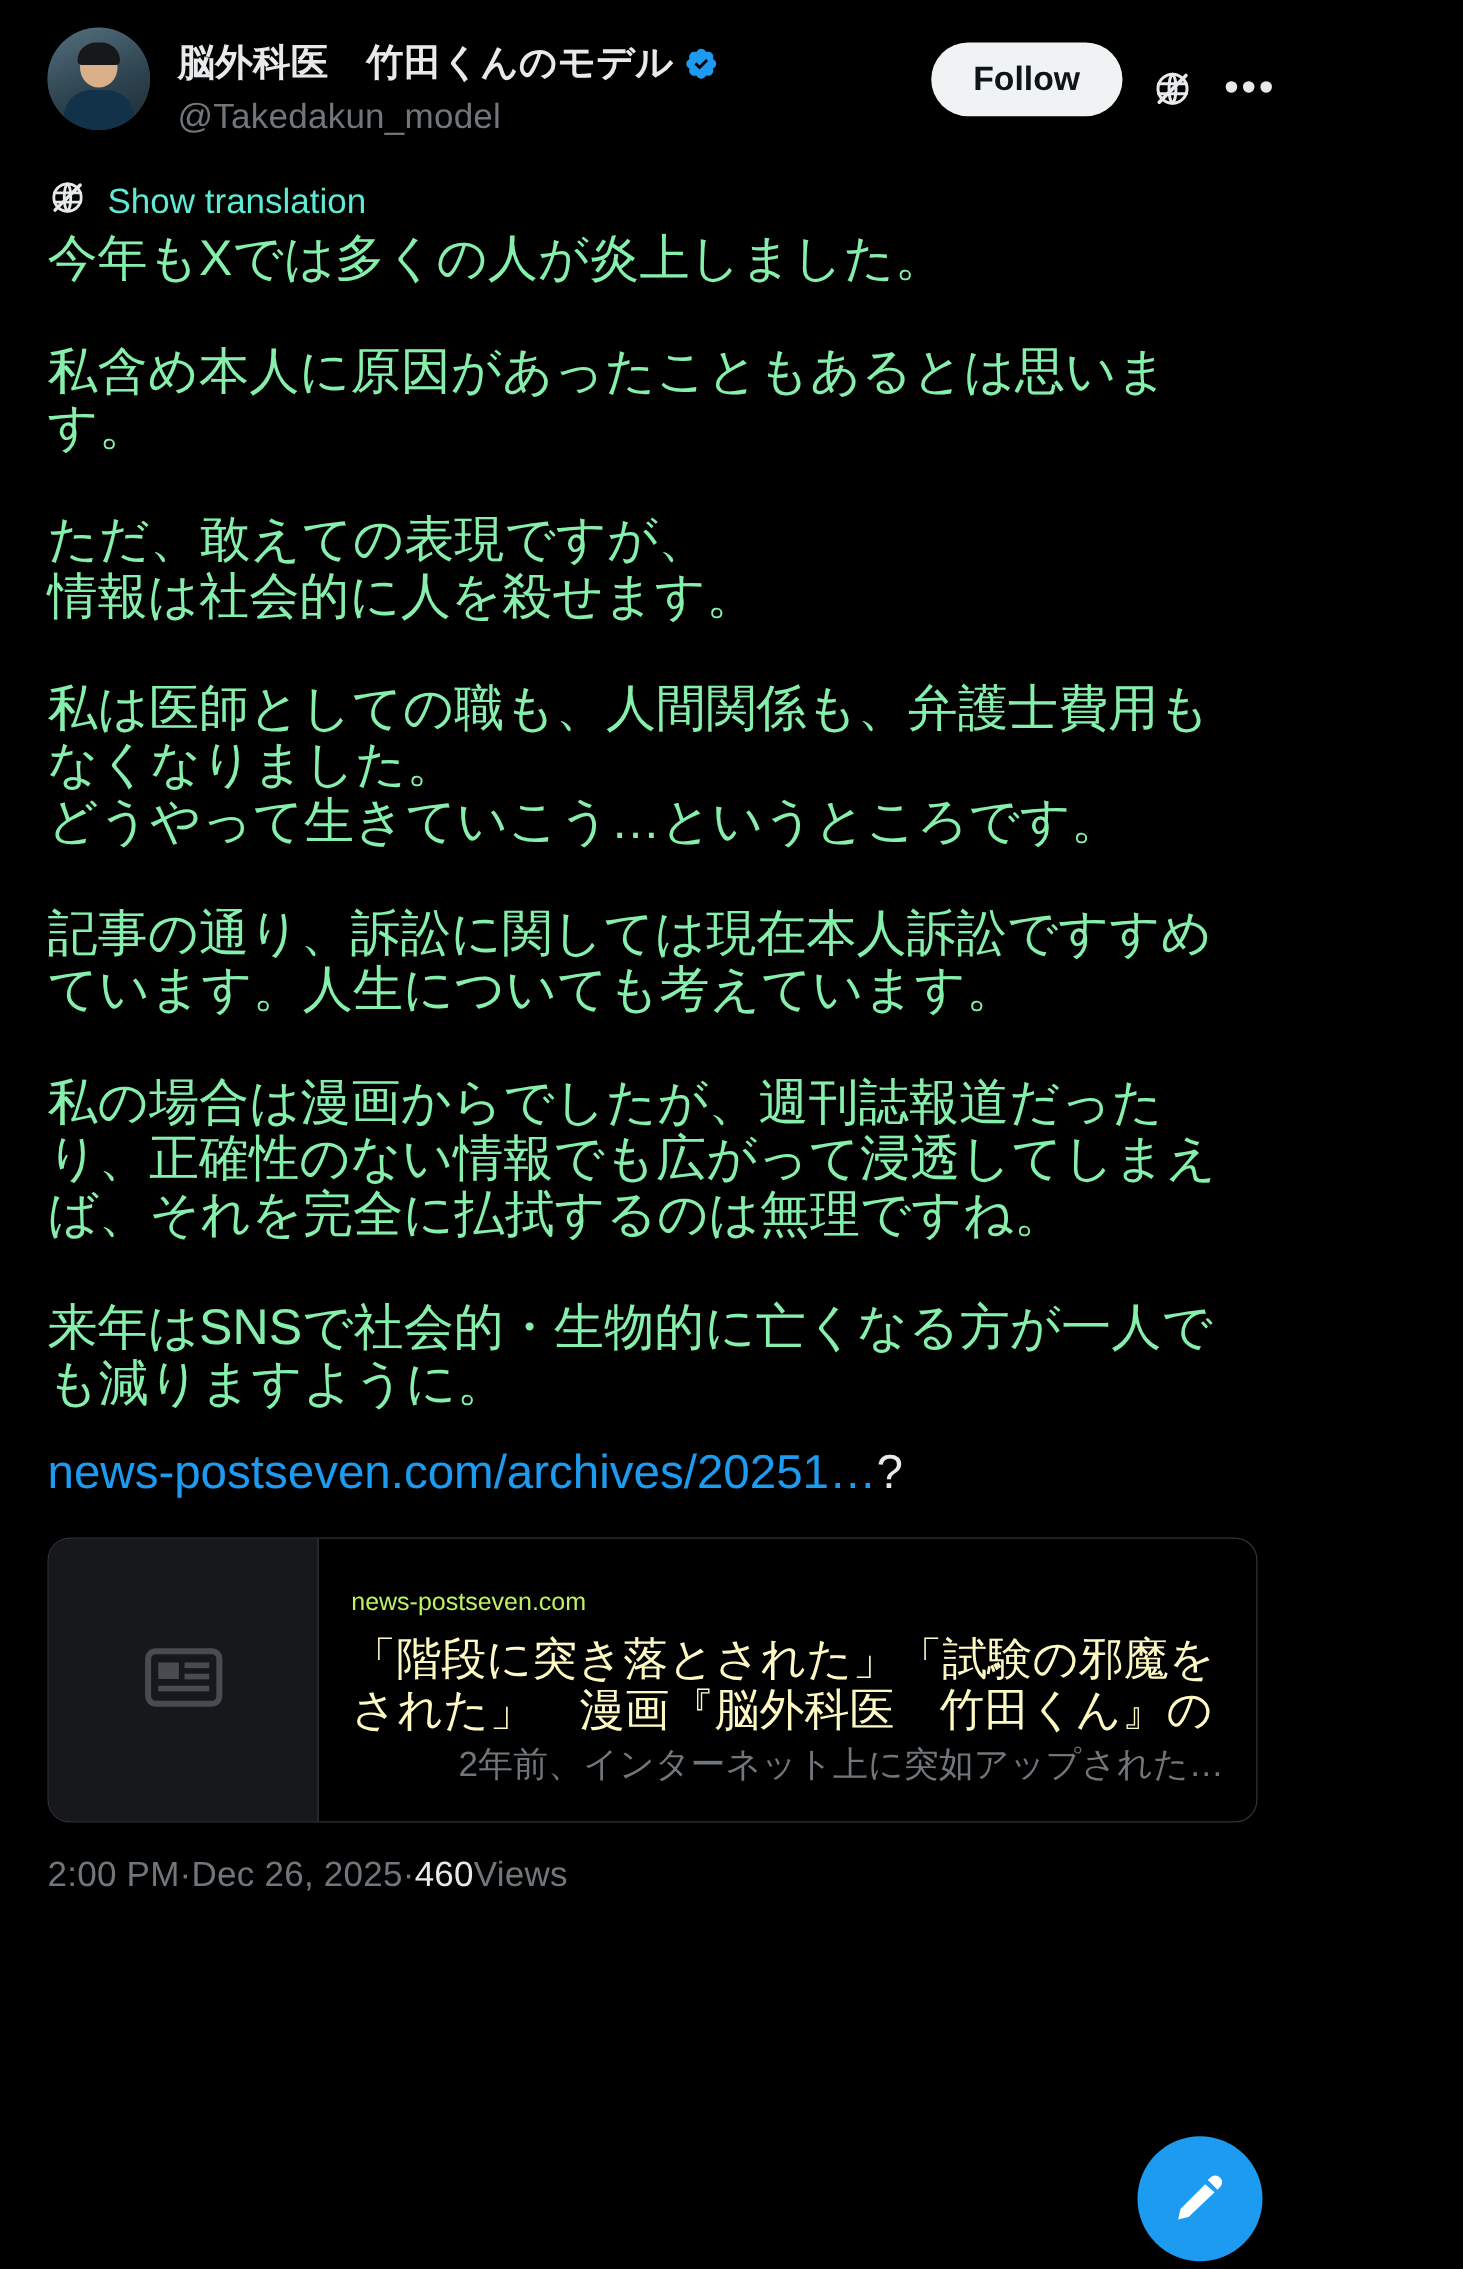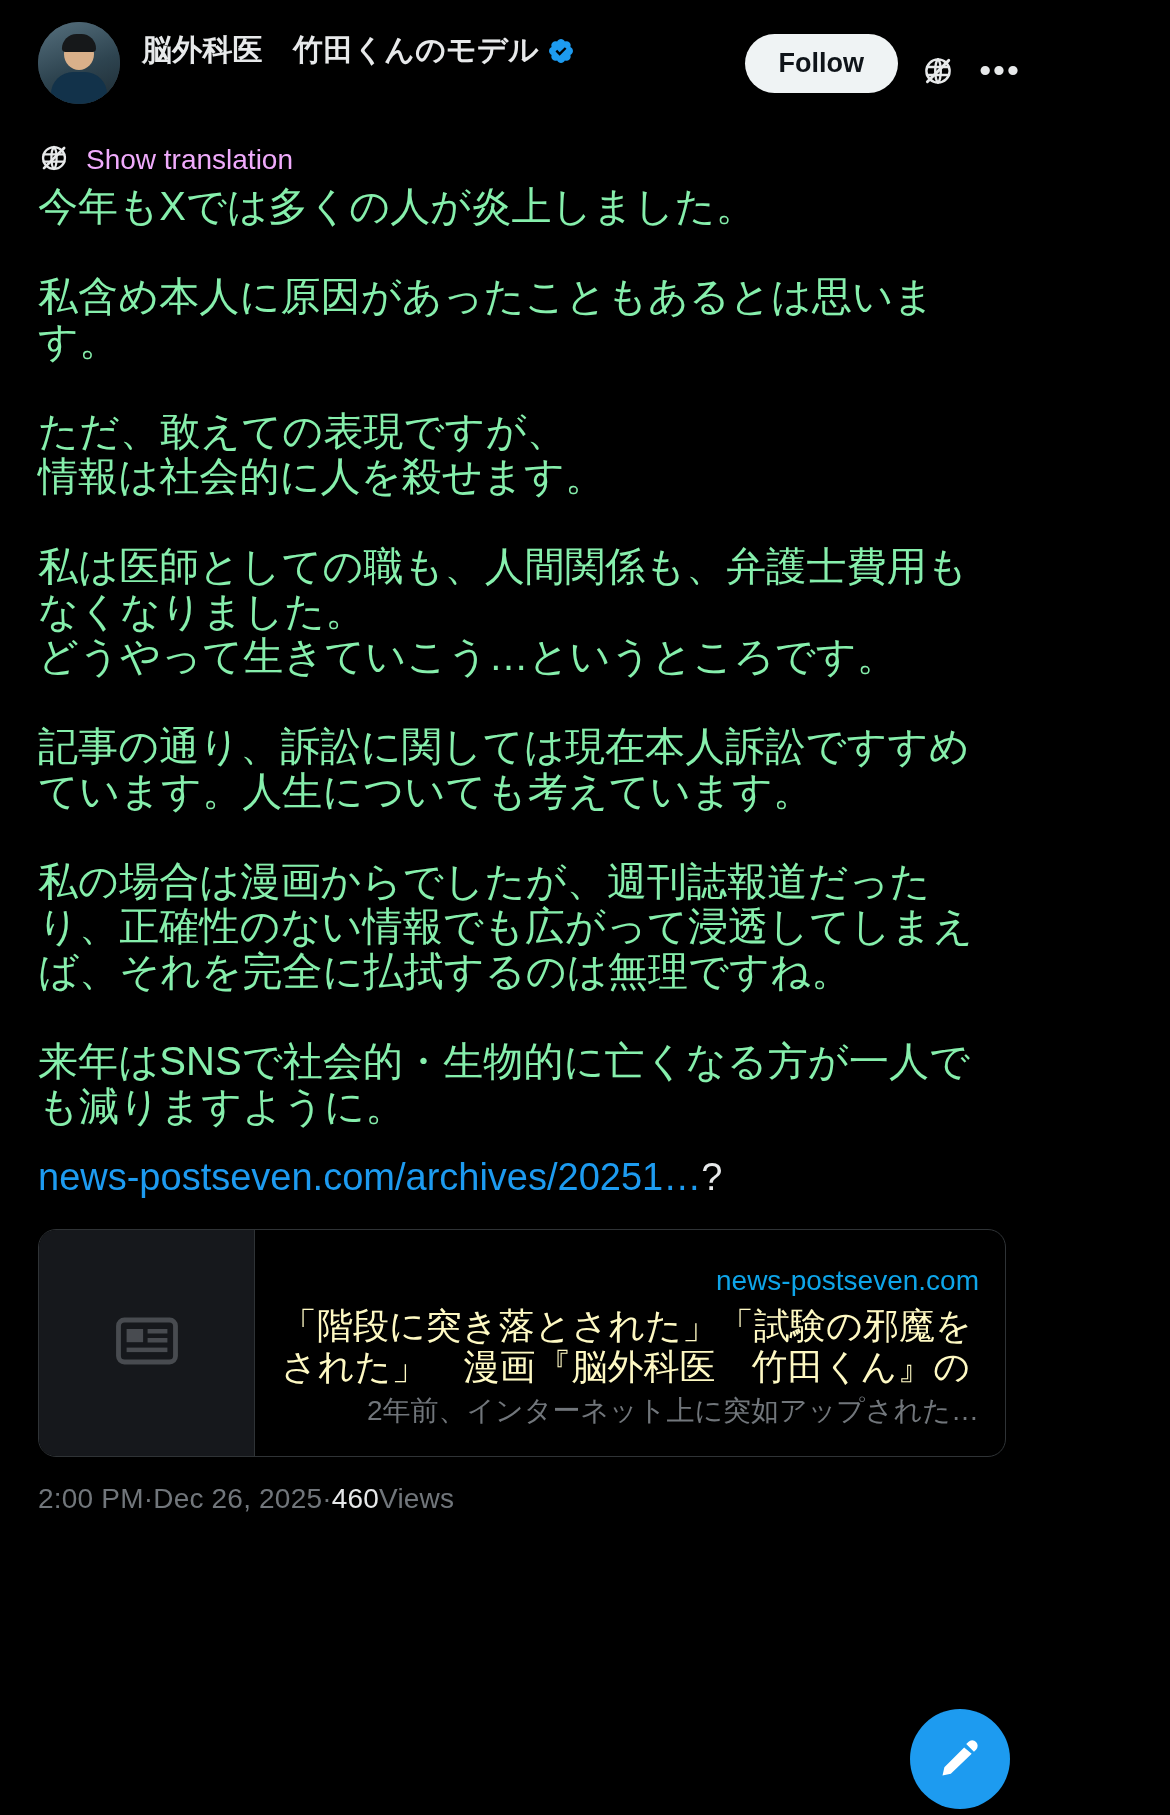--- a/index.html
+++ b/index.html
@@ -125,21 +125,21 @@
   }
 
   
   .translate-row {
     display: flex;
     align-items: center;
     gap: 16px;
     padding: 12px 38px 0 38px;
   }
   .translate-label {
-    color: #f0abfc;
+    color: #5eead4;
     font-size: 28px;
     font-weight: 400;
     cursor: pointer;
   }
 
   
   .post-body {
     padding: 6px 38px 0 38px;
     font-size: 40px;
     line-height: 45px;
@@ -184,24 +184,23 @@
   .card-thumb svg { opacity: 0.55; }
   .card-text {
     padding: 26px 26px 20px 26px;
     min-width: 0;
     display: flex;
     flex-direction: column;
     justify-content: center;
     gap: 4px;
   }
   .card-domain {
-    color: #0ea5e9;
-    font-size: 28px;
+    color: #bef264;
+    font-size: 20px;
     line-height: 40px;
-    text-align: right;
   }
   .card-title {
     color: #fef9c3;
     font-size: 36px;
     line-height: 41px;
     max-height: 82px;
     overflow: hidden;
   }
   .card-desc {
     color: #71767b;
@@ -260,20 +259,21 @@
     <div class="name-block">
       <div class="display-name-row">
         <span class="display-name">脳外科医　竹田くんのモデル</span>
         <span class="verified">
           <svg viewBox="0 0 24 24" width="28" height="28" aria-hidden="true">
             <path fill="#1d9bf0" d="M22.25 12c0-1.43-.88-2.67-2.19-3.34.46-1.39.2-2.9-.81-3.91s-2.52-1.27-3.91-.81C14.67 2.63 13.43 1.75 12 1.75s-2.67.88-3.34 2.19c-1.39-.46-2.9-.2-3.91.81s-1.27 2.52-.81 3.91C2.63 9.33 1.75 10.57 1.75 12s.88 2.67 2.19 3.34c-.46 1.39-.2 2.9.81 3.91s2.52 1.27 3.91.81c.67 1.31 1.91 2.19 3.34 2.19s2.67-.88 3.34-2.19c1.39.46 2.9.2 3.91-.81s1.27-2.52.81-3.91c1.31-.67 2.19-1.91 2.19-3.34z"></path>
             <path fill="#000" d="M10.84 15.98 7.3 12.44l1.41-1.41 2.13 2.12 4.45-4.44 1.41 1.42z"></path>
           </svg>
         </span>
       </div>
+      <div class="handle">@Takedakun_model</div>
     </div>
 
     <div class="header-actions">
       <button class="follow-btn">Follow</button>
       <button class="icon-btn">
         <svg viewBox="0 0 24 24" width="34" height="34" aria-hidden="true">
           <g fill="none" stroke="#e7e9ea" stroke-width="1.7" stroke-linecap="round">
             <circle cx="12" cy="12" r="8.2"></circle>
             <path d="M12 3.8c-2.6 2.4-2.6 13.9 0 16.4M12 3.8c2.6 2.4 2.6 13.9 0 16.4M4.2 9.2h15.6M4.2 14.8h15.6"></path>
             <path d="M4.5 19.6 19.6 4.5" stroke-width="2"></path>

